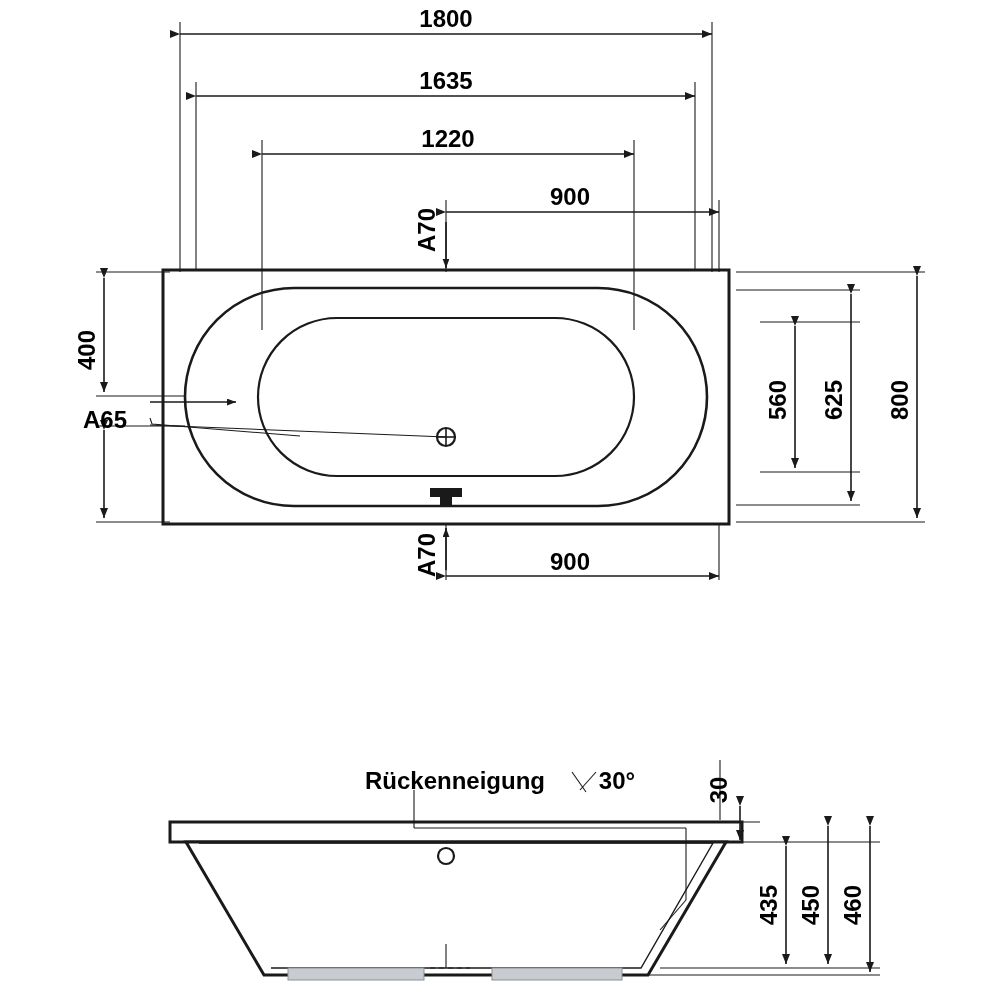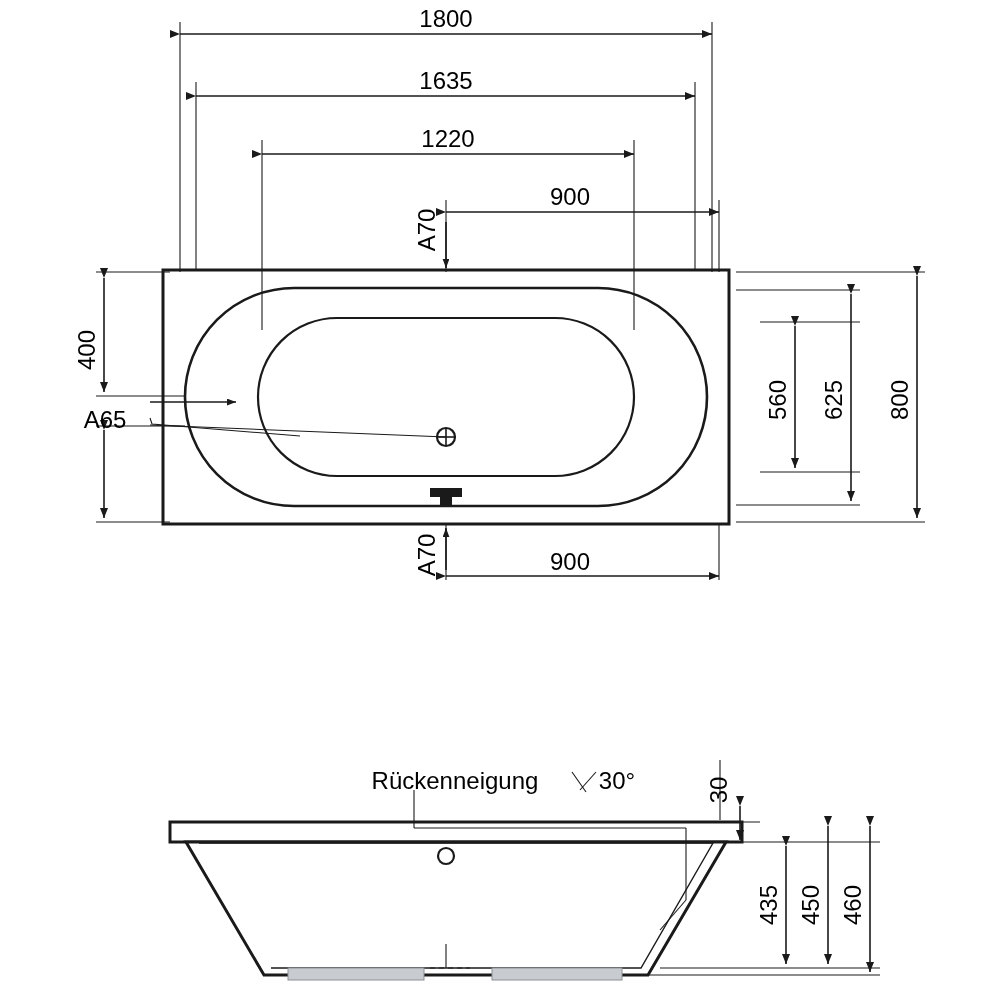--- a/index.html
+++ b/index.html
@@ -2,21 +2,21 @@
 <html><head>
 <meta charset="utf-8">
 <style>
   html,body{margin:0;padding:0;}
   body{
     width:1000px;height:1000px;background:#ffffff;
     font-family:"Liberation Sans", sans-serif;
     color:#000000;
     overflow:hidden;
   }
-  #stage{position:relative;width:1000px;height:1000px;}
+  #stage{position:relative;width:1000px;height:1000px;font-weight:bold;}
   svg#drawing{position:absolute;left:0;top:0;width:1000px;height:1000px;}
   text{font-family:"Liberation Sans", sans-serif; fill:#000; font-size:21px;}
   .big{font-size:24px;}
 </style>
 </head>
 <body>
 
 <div id="stage">
 <svg id="drawing" viewBox="0 0 1000 1000">
   <defs>

